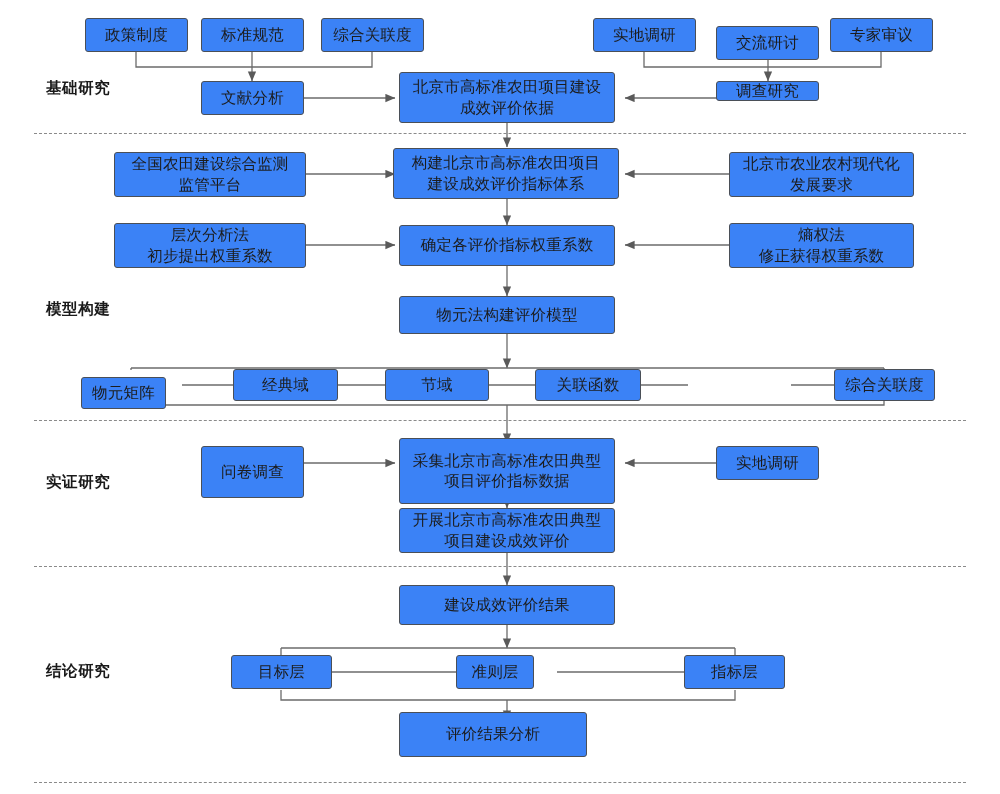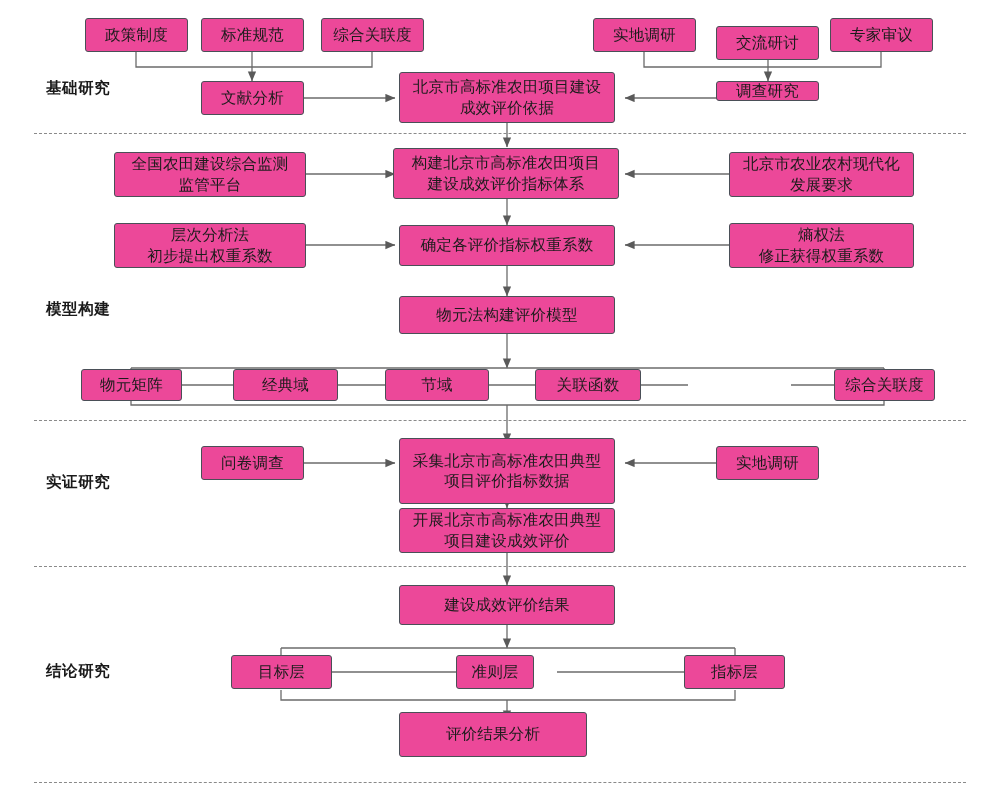--- a/index.html
+++ b/index.html
@@ -24,21 +24,21 @@
     top: 0;
     width: 1000px;
     height: 794px;
     pointer-events: none;
   }
   .node {
     position: absolute;
     box-sizing: border-box;
     border: 1.4px solid #4a4f57;
     border-radius: 3px;
-    background: #ec4899;
+    background: #3b82f6;
     color: #1c1c1c;
     display: flex;
     align-items: center;
     justify-content: center;
     text-align: center;
     font-size: 15.5px;
     line-height: 1.32;
     letter-spacing: 0.2px;
     padding: 2px 6px;
     z-index: 3;
@@ -204,37 +204,37 @@
   </div>
   <div class="node" style="left:729px; top:223px; width:185px; height:45px">
     <span class="node-text">熵权法
 修正获得权重系数</span>
   </div>
 
   <div class="node" style="left:399px; top:296px; width:216px; height:38px">
     <span class="node-text">物元法构建评价模型</span>
   </div>
 
-  <div class="node" style="left:81px; top:369px; width:101px; height:32px">
+  <div class="node" style="left:81px; top:377px; width:85px; height:32px">
     <span class="node-text">物元矩阵</span>
   </div>
   <div class="node" style="left:233px; top:369px; width:105px; height:32px">
     <span class="node-text">经典域</span>
   </div>
   <div class="node" style="left:385px; top:369px; width:104px; height:32px">
     <span class="node-text">节域</span>
   </div>
   <div class="node" style="left:535px; top:369px; width:106px; height:32px">
     <span class="node-text">关联函数</span>
   </div>
   <div class="node" style="left:834px; top:369px; width:101px; height:32px">
     <span class="node-text">综合关联度</span>
   </div>
 
-  <div class="node" style="left:201px; top:446px; width:103px; height:34px">
+  <div class="node" style="left:201px; top:446px; width:103px; height:52px">
     <span class="node-text">问卷调查</span>
   </div>
   <div class="node" style="left:399px; top:438px; width:216px; height:66px">
     <span class="node-text">采集北京市高标准农田典型
 项目评价指标数据</span>
   </div>
   <div class="node" style="left:716px; top:446px; width:103px; height:34px">
     <span class="node-text">实地调研</span>
   </div>
   <div class="node" style="left:399px; top:508px; width:216px; height:45px">

